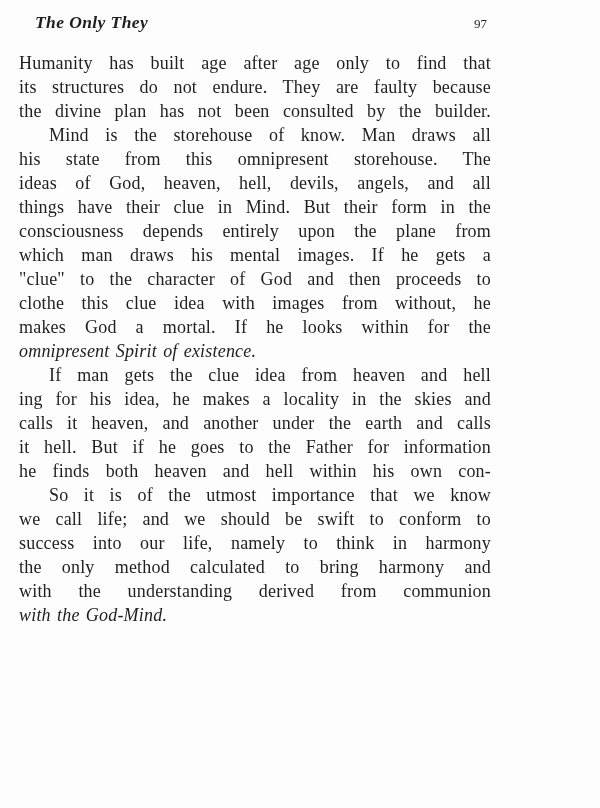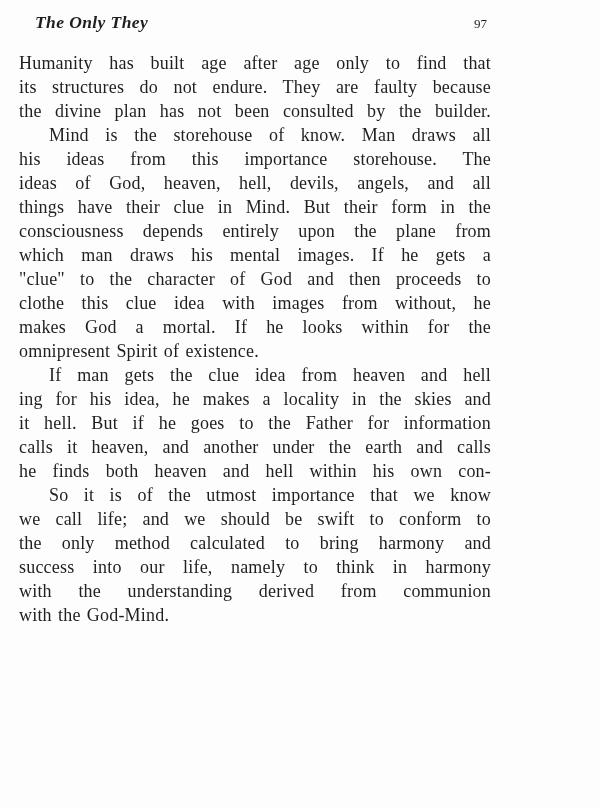--- a/index.html
+++ b/index.html
@@ -48,49 +48,50 @@
     text-align: justify;
     text-align-last: justify;
   }
   .line.indent {
     text-indent: 30px;
   }
   .line.last {
     text-align: center;
     text-align-last: left;
     word-spacing: 1.5px;
+    font-style: italic;
   }
 </style>
 </head>
 <body style="background: rgb(253, 253, 253); color: rgb(31, 31, 31);">
 
 <div class="page">
   <header class="running-head">
     <span class="running-title">The Only They</span>
     <span class="folio">97</span>
   </header>
   <main class="body-text" id="body-text">
       <div class="line">Humanity has built age after age only to find that</div>
       <div class="line">its structures do not endure. They are faulty because</div>
       <div class="line">the divine plan has not been consulted by the builder.</div>
       <div class="line indent">Mind is the storehouse of know. Man draws all</div>
-      <div class="line">his ideas from this importance storehouse. The</div>
+      <div class="line">his state from this omnipresent storehouse. The</div>
       <div class="line">ideas of God, heaven, hell, devils, angels, and all</div>
       <div class="line">things have their clue in Mind. But their form in the</div>
       <div class="line">consciousness depends entirely upon the plane from</div>
       <div class="line">which man draws his mental images. If he gets a</div>
       <div class="line">"clue" to the character of God and then proceeds to</div>
       <div class="line">clothe this clue idea with images from without, he</div>
       <div class="line">makes God a mortal. If he looks within for the</div>
       <div class="line last">omnipresent Spirit of existence.</div>
       <div class="line indent">If man gets the clue idea from heaven and hell</div>
       <div class="line">ing for his idea, he makes a locality in the skies and</div>
+      <div class="line">calls it heaven, and another under the earth and calls</div>
       <div class="line">it hell. But if he goes to the Father for information</div>
-      <div class="line">calls it heaven, and another under the earth and calls</div>
       <div class="line">he finds both heaven and hell within his own con-</div>
       <div class="line indent">So it is of the utmost importance that we know</div>
       <div class="line">we call life; and we should be swift to conform to</div>
+      <div class="line">success into our life, namely to think in harmony</div>
       <div class="line">the only method calculated to bring harmony and</div>
-      <div class="line">success into our life, namely to think in harmony</div>
       <div class="line">with the understanding derived from communion</div>
       <div class="line last">with the God-Mind.</div>
     </main>
 </div>
 
 </body></html>

